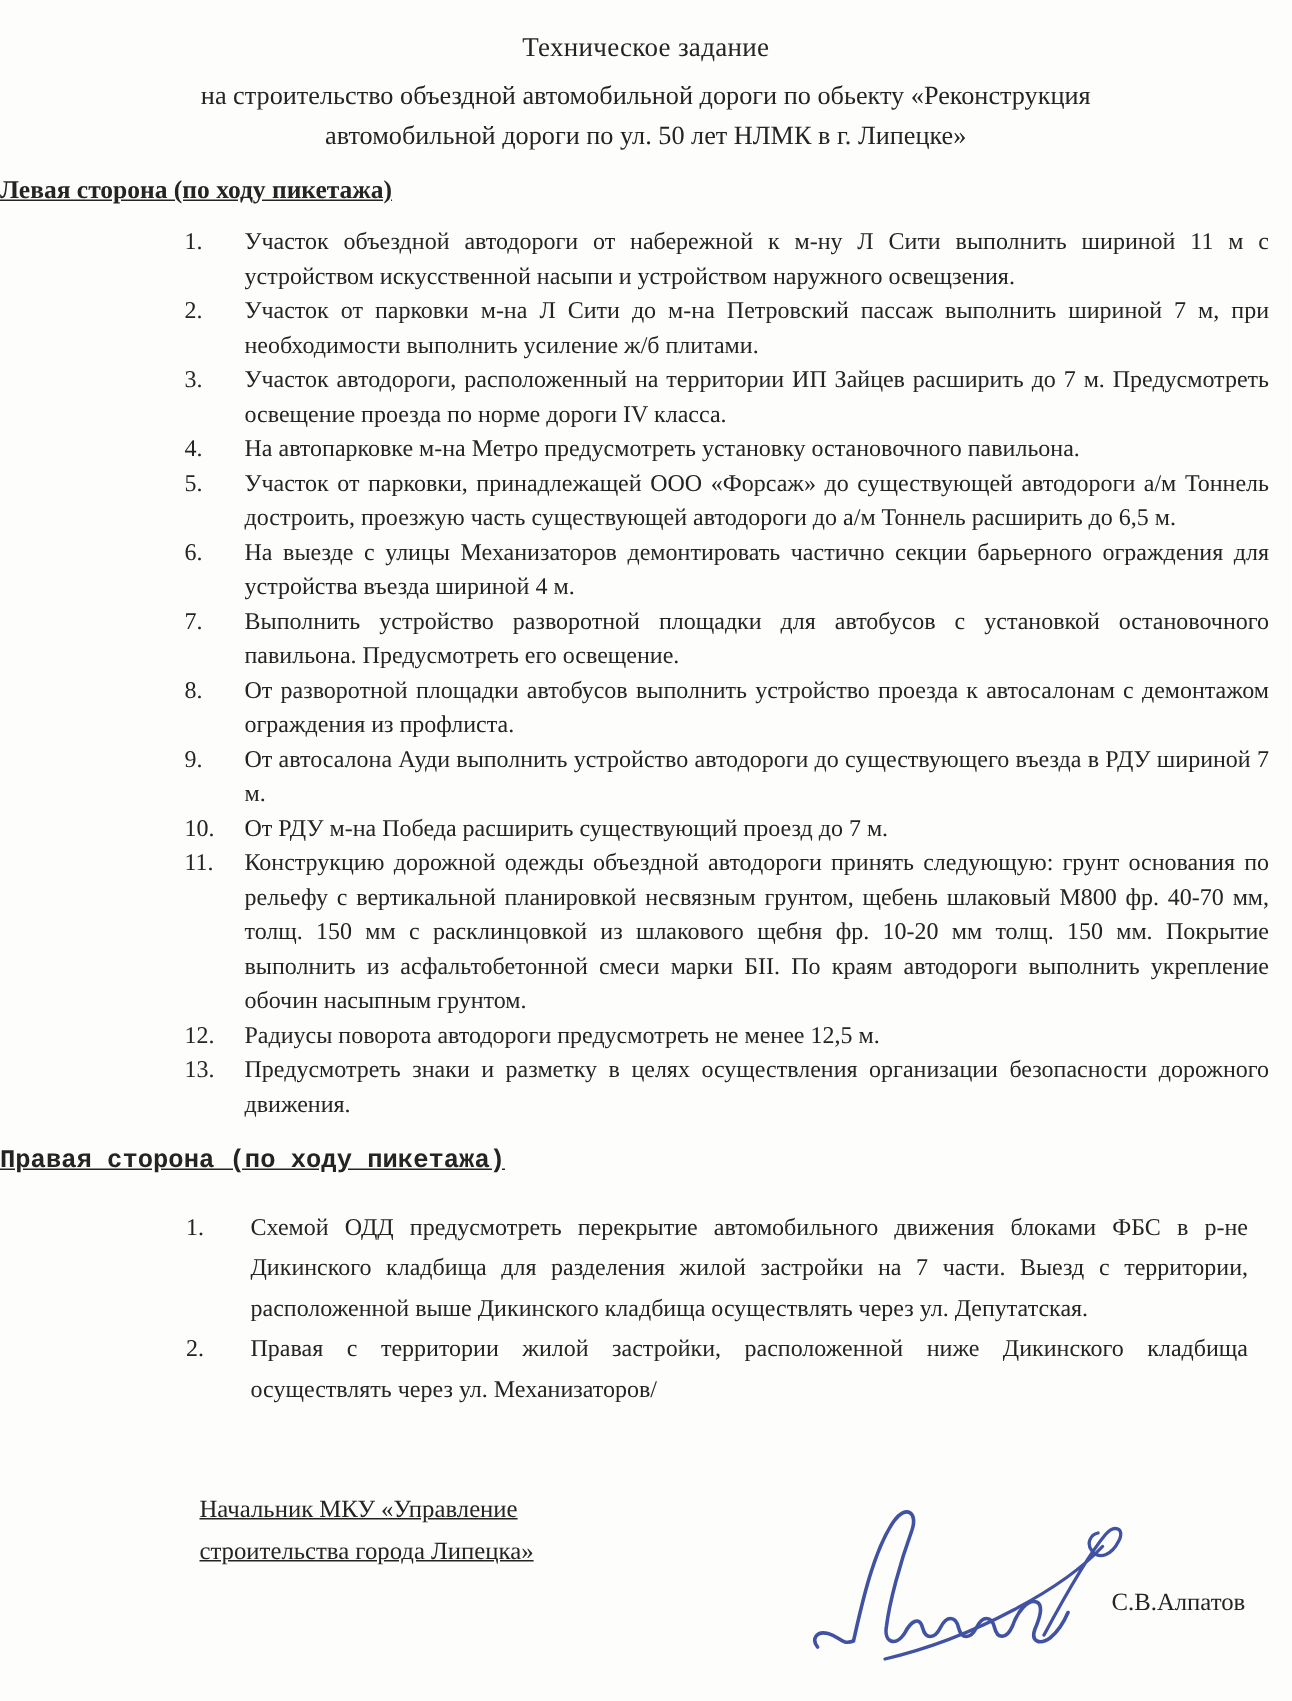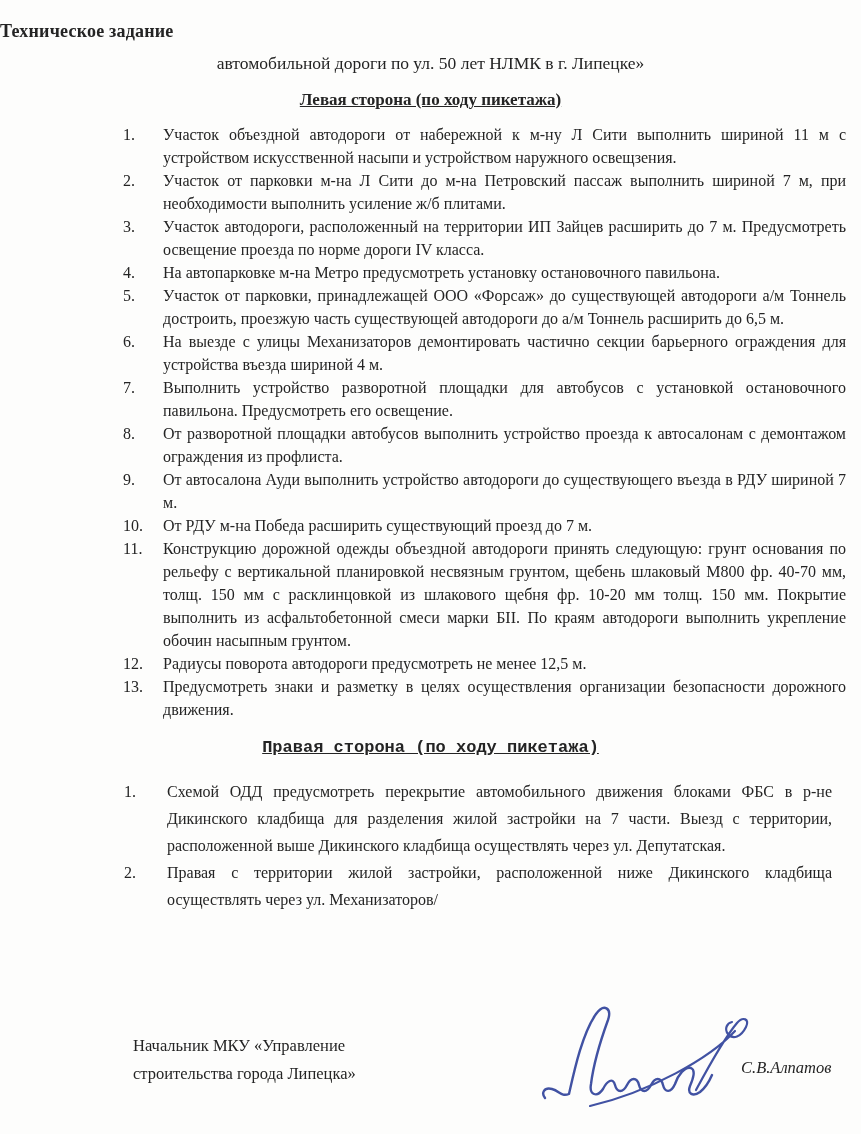--- a/index.html
+++ b/index.html
@@ -11,34 +11,34 @@
     position: relative;
     width: 861px;
     height: 1134px;
     background: #fdfdfc;
     font-family: "Liberation Serif", "DejaVu Serif", serif;
     color: #242424;
     overflow: hidden;
   }
   .title {
     padding-top: 21px;
-    text-align: left;
+    text-align: center;
     font-size: 18px;
-    font-weight: bold;
+    font-weight: normal;
     letter-spacing: 0.2px;
   }
   .subtitle {
     margin-top: 8px;
     text-align: center;
     font-size: 17.5px;
     line-height: 27px;
   }
   .section-heading {
     margin-top: 13px;
-    text-align: center;
+    text-align: left;
     font-size: 17px;
     font-weight: bold;
     text-decoration: underline;
   }
   .heading-right {
     margin-top: 17px;
     font-family: Liberation Mono, monospace;
   }
   ol.list {
     margin: 13px 15px 0 163px;
@@ -65,47 +65,48 @@
   ol.list-right {
     margin: 21px 29px 0 167px;
     line-height: 27px;
   }
   ol.list-right li::before {
     left: -43px;
   }
   .sig-role {
     position: absolute;
     left: 133px;
-    top: 1032px;
+    top: 992px;
     font-size: 16.5px;
     line-height: 28px;
+    text-decoration: underline;
   }
   .sig-ink {
     position: absolute;
     left: 538px;
     top: 1000px;
     width: 238px;
     height: 115px;
   }
   .sig-name {
     position: absolute;
     left: 741px;
     top: 1058px;
     font-size: 16.5px;
-    font-style: italic;
   }
 </style>
 </head>
 <body>
 
 <div class="page">
 
   <div class="title">Техническое задание</div>
 
   <div class="subtitle">
+    <div>на строительство объездной автомобильной дороги по обьекту «Реконструкция</div>
     <div>автомобильной дороги по ул. 50 лет НЛМК в г. Липецке»</div>
   </div>
 
   <div class="section-heading">Левая сторона (по ходу пикетажа)</div>
 
   <ol class="list list-left">
     <li>Участок объездной автодороги от набережной к м-ну Л Сити выполнить шириной 11 м с устройством искусственной насыпи и устройством наружного освещзения.</li>
     <li>Участок от парковки м-на Л Сити до м-на Петровский пассаж выполнить шириной 7 м, при необходимости выполнить усиление ж/б плитами.</li>
     <li>Участок автодороги, расположенный на территории ИП Зайцев расширить до 7 м. Предусмотреть освещение проезда по норме дороги IV класса.</li>
     <li>На автопарковке м-на Метро предусмотреть установку остановочного павильона.</li>

